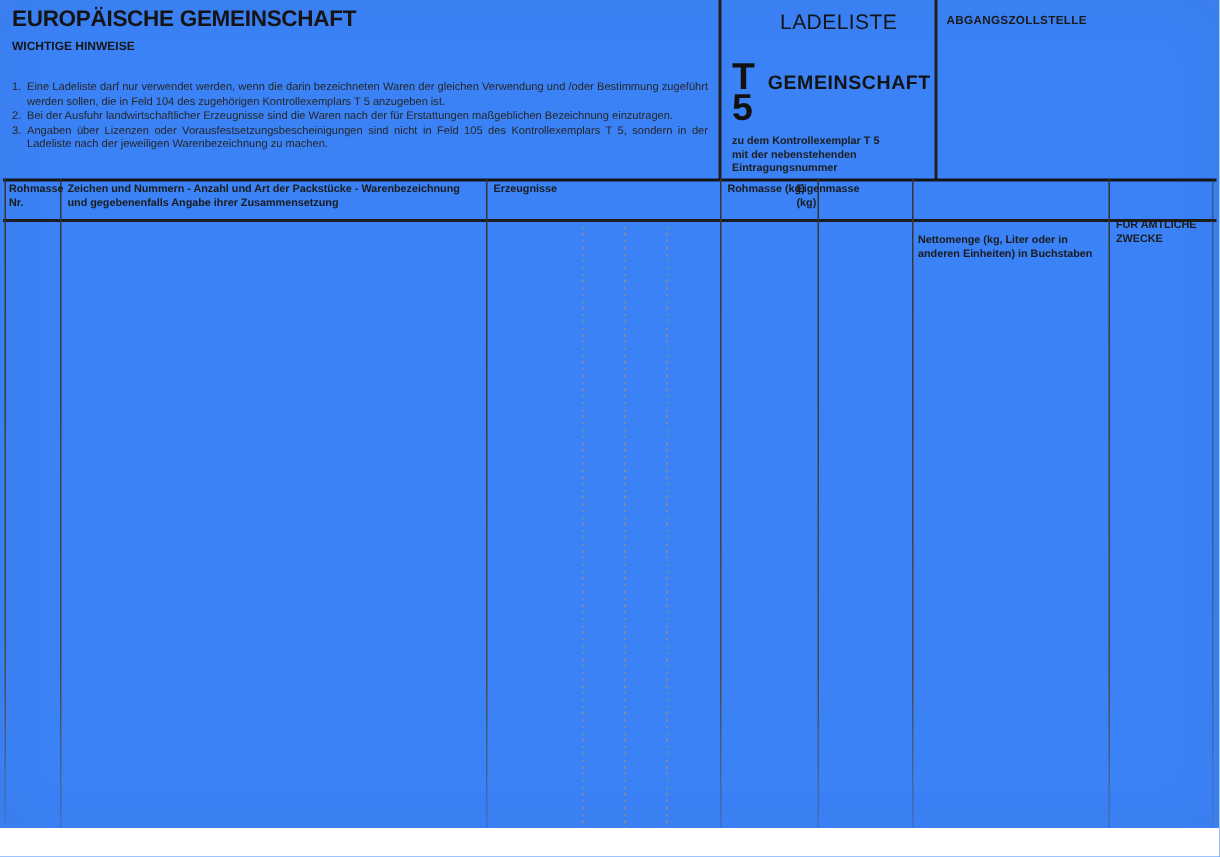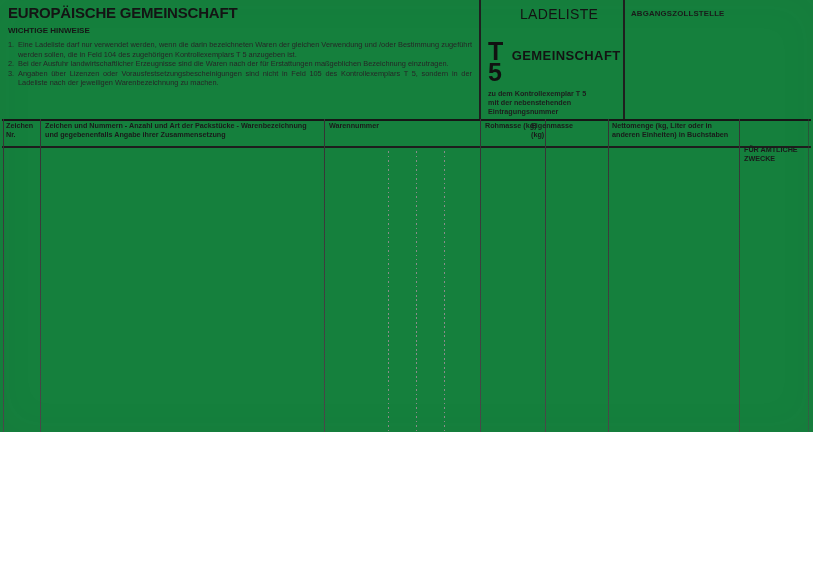--- a/index.html
+++ b/index.html
@@ -1,33 +1,33 @@
 <!DOCTYPE html>
 <html><head>
 <meta charset="utf-8">
 <style>
   html, body { margin: 0; padding: 0; background: #ffffff; }
   .page {
     position: relative;
     width: 813px;
-    height: 432px;
-    background: #15803d;
+    height: 552px;
+    background: #3b82f6;
     box-shadow: inset 0 0 40px rgba(60,60,55,0.05);
     color: #1e1e1e;
     font-family: "Liberation Sans", sans-serif;
     overflow: hidden;
   }
 
   
   .title {
     position: absolute; left: 8px; top: 4px;
     font-size: 15px; font-weight: bold; letter-spacing: -0.2px; color: #141414;
   }
   .notes { position: absolute; left: 8px; top: 26px; width: 464px; }
-  .notes-heading { font-size: 8px; font-weight: bold; color: #161616; margin-bottom: 5px; }
+  .notes-heading { font-size: 8px; font-weight: bold; color: #161616; margin-bottom: 18px; }
   .note-item { display: flex; font-size: 7.4px; line-height: 9.6px; color: #262626; }
   .note-num { flex: none; width: 10px; }
   .note-text { flex: 1; text-align: justify; }
 
   
   .vl { position: absolute; top: 0; width: 2px; background: #1f1f1f; }
   .vl-a { left: 479px; height: 120px; }
   .vl-b { left: 623px; height: 120px; }
 
   
@@ -64,21 +64,21 @@
   .dl-1 { left: 416px; }
   .dl-2 { left: 444px; }
 
   .hc { position: absolute; top: 122px; font-size: 7.2px; line-height: 8.8px;
         font-weight: bold; color: #1a1a1a; }
   .hc-1 { left: 6px;   width: 34px; }
   .hc-2 { left: 45px;  width: 274px; }
   .hc-3 { left: 329px; width: 146px; }
   .hc-4 { left: 485px; width: 56px; }
   .hc-5 { left: 531px; width: 54px; }
-  .hc-6 { left: 612px; width: 124px; }
+  .hc-6 { left: 612px; width: 124px; margin-top: 34px; }
   .hc-7 { left: 744px; width: 62px; margin-top: 24px; }
 </style>
 </head>
 <body>
 
 <div class="page">
 
   <div class="title">EUROPÄISCHE GEMEINSCHAFT</div>
 
   <div class="notes">
@@ -127,21 +127,21 @@
   <div class="cl cl-3"></div>
   <div class="cl cl-4"></div>
   <div class="cl cl-5"></div>
   <div class="cl cl-6"></div>
   <div class="cl cl-7"></div>
 
   <div class="dl dl-0"></div>
   <div class="dl dl-1"></div>
   <div class="dl dl-2"></div>
 
-  <div class="hc hc-1">Zeichen Nr.</div>
+  <div class="hc hc-1">Rohmasse Nr.</div>
   <div class="hc hc-2">Zeichen und Nummern - Anzahl und Art der Packstücke - Warenbezeichnung und gegebenenfalls Angabe ihrer Zusammensetzung</div>
-  <div class="hc hc-3">Warennummer</div>
+  <div class="hc hc-3">Erzeugnisse</div>
   <div class="hc hc-4">Rohmasse (kg)</div>
   <div class="hc hc-5">Eigenmasse (kg)</div>
   <div class="hc hc-6">Nettomenge (kg, Liter oder in anderen Einheiten) in Buchstaben</div>
   <div class="hc hc-7">FÜR AMTLICHE ZWECKE</div>
 
 </div>
 
 </body></html>

